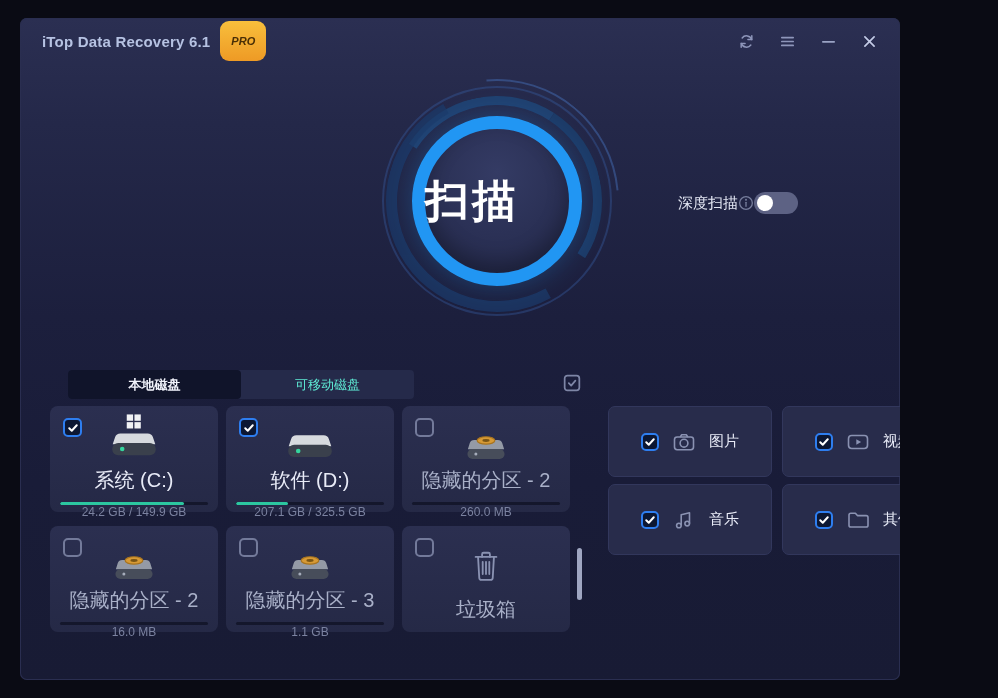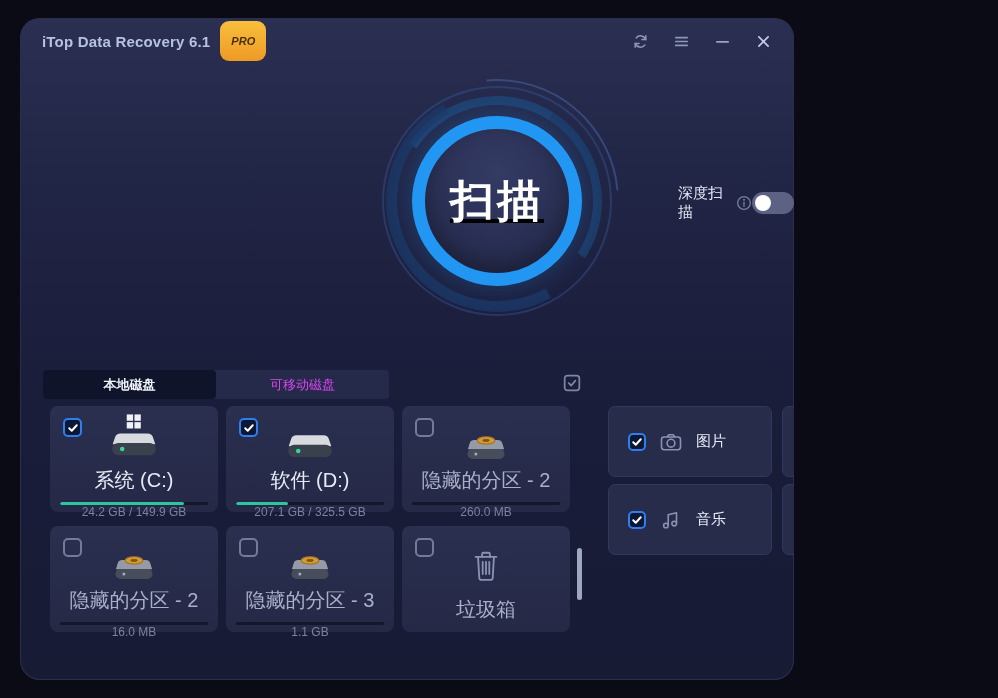--- a/index.html
+++ b/index.html
@@ -1,19 +1,19 @@
 <!DOCTYPE html>
 <html><head>
 <meta charset="utf-8">
 <style>
   * { margin:0; padding:0; box-sizing:border-box; }
   html,body { width:998px; height:698px; background:#0a0b14; overflow:hidden;
     font-family:"Liberation Sans", sans-serif; }
-  .window { position:absolute; left:20px; top:18px; width:774px; height:662px;
-    border-radius:20px; overflow:hidden;
+  .window { position:absolute; left:20px; top:18px; width:880px; height:662px;
+    border-radius:7px; overflow:hidden;
     background:linear-gradient(180deg,#2b2f52 0%, #242849 16%, #1c1f3d 45%, #191c38 70%, #181b34 100%);
     box-shadow:0 0 0 1px #2a2e50 inset; }
 
   
   .titlebar { position:absolute; top:0; left:0; right:0; height:46px; display:flex; align-items:center; padding:0 22px; }
   .app-title { font-size:15px; font-weight:bold; color:#b6c2e2; letter-spacing:.2px; }
   .pro-badge { margin-left:10px; background:linear-gradient(180deg,#f8bf3c,#ee9a25);
     color:#4a2f06; font-weight:bold; font-style:italic; font-size:11px; padding:14px 11px; border-radius:9px; }
   .win-controls { margin-left:auto; display:flex; gap:23px; align-items:center; }
   .win-controls span { width:18px; height:18px; display:grid; place-items:center; cursor:pointer; }
@@ -21,54 +21,54 @@
   
   .scan-cluster { position:absolute; left:362px; top:68px; width:230px; height:230px; }
   .arc { position:absolute; border-radius:50%; border:2px solid transparent; }
   .arc-a { inset:10px; border-width:9px; border-top-color:#20406f; border-right-color:#1d3a66; transform:rotate(-12deg); }
   .arc-b { inset:4px; border-width:11px; border-bottom-color:#1c3a69; border-left-color:#1c3a69; transform:rotate(16deg); opacity:.75; }
   .arc-c { inset:0; border-color:rgba(55,95,165,.38); }
   .arc-d { inset:-7px; border-top-color:rgba(70,115,190,.45); transform:rotate(40deg); }
   .scan-button { position:absolute; left:30px; top:30px; width:170px; height:170px; border-radius:50%;
     border:13px solid #2196f3; cursor:pointer;
     background:radial-gradient(circle at 50% 30%, #343b64 0%, #2b3156 50%, #232849 100%);
-    display:flex; align-items:center; justify-content:center;
-    box-shadow:0 0 26px rgba(33,150,243,.28), inset 0 -10px 20px rgba(0,0,0,.28);text-decoration:underline; }
+    display:flex; align-items:center; 
+    box-shadow:0 0 26px rgba(33,150,243,.28), inset 0 -10px 20px rgba(0,0,0,.28); }
   .scan-label { font-size:44px; font-weight:600; color:#ffffff; letter-spacing:3px; }
 
   .deep-scan { position:absolute; left:658px; top:172px; height:26px; display:flex; align-items:center; gap:0; }
   .deep-scan-label { font-size:15px; color:#e2e6f3; }
   .info-icon { width:16px; height:16px; display:grid; place-items:center; }
   .toggle { width:44px; height:22px; border-radius:11px; background:#5d6284; position:relative; cursor:pointer; }
   .toggle .knob { position:absolute; left:3px; top:3px; width:16px; height:16px; border-radius:50%; background:#ffffff; }
 
   
-  .tabbar { position:absolute; left:23px; top:352px; width:346px; height:29px; background:#252a4a; border-radius:4px; display:flex; }
-  .tab { flex:1; display:flex; align-items:center; justify-content:center; font-size:13px; color:#d946ef; cursor:pointer; }
+  .tabbar { position:absolute; left:48px; top:352px; width:346px; height:29px; background:#252a4a; border-radius:4px; display:flex; }
+  .tab { flex:1; display:flex; align-items:center; justify-content:center; font-size:13px; color:#5eead4; cursor:pointer; }
   .tab.active { background:#10142a; color:#f0f2fa; border-radius:4px; font-weight:bold; }
   .select-all-disks { position:absolute; left:540px; top:353px; width:24px; height:24px; display:grid; place-items:center; cursor:pointer; }
   .select-all-types { position:absolute; left:899px; top:349px; width:28px; height:28px; background:#12152a; border-radius:7px; display:grid; place-items:center; cursor:pointer; }
 
   .disk-grid { position:absolute; left:30px; top:388px; display:grid; grid-template-columns:repeat(3,168px); grid-auto-rows:106px; gap:14px 8px; }
   .disk-card { position:relative; background:linear-gradient(180deg,#2b2f50,#252946); border-radius:8px; cursor:pointer; }
   .cb { width:19px; height:19px; border-radius:5px; display:grid; place-items:center; }
   .cb.checked { border:2px solid #2e7ef0; background:#0c1733; }
   .cb.unchecked { border:2px solid #737a9a; background:transparent; }
   .disk-card .cb { position:absolute; left:13px; top:12px; }
   .disk-icon { position:absolute; top:6px; left:0; right:0; height:50px; display:flex; align-items:flex-end; justify-content:center; }
   .disk-name { position:absolute; top:61px; width:100%; text-align:center; font-size:20px; color:#e8ebf7; }
   .disk-name.dim { color:#a9b0c8; }
   .disk-size { position:absolute; top:83px; width:100%; text-align:center; font-size:12px; color:#7b82a0;margin-top:16px; }
   .bar { position:absolute; left:10px; right:10px; bottom:7px; height:3px; border-radius:2px; background:#14172c; overflow:hidden; }
   .bar-fill { height:100%; border-radius:2px; background:#2cc7a0; }
   .scroll-thumb { position:absolute; left:557px; top:530px; width:5px; height:52px; background:#aeb6d0; border-radius:3px; opacity:.9; cursor:pointer; }
 
   
   .type-grid { position:absolute; left:588px; top:388px; display:grid; grid-template-columns:164px 165px; grid-auto-rows:71px; gap:7px 10px; }
-  .type-tile { background:#282c4b; border:1px solid #32375c; border-radius:7px; display:flex; align-items:center; padding-left:19px; gap:13px; cursor:pointer; }
+  .type-tile { background:#282c4b; border:1px solid #32375c; border-radius:7px; display:flex; align-items:center; padding-left:32px; gap:13px; cursor:pointer; }
   .type-tile .cb { width:18px; height:18px; flex:none; }
   .type-icon { width:24px; height:24px; display:grid; place-items:center; flex:none; }
   .type-label { font-size:15px; color:#e8ebf7; }
 </style>
 </head>
 <body>
 
 <div class="window">
 
   <div class="titlebar">

